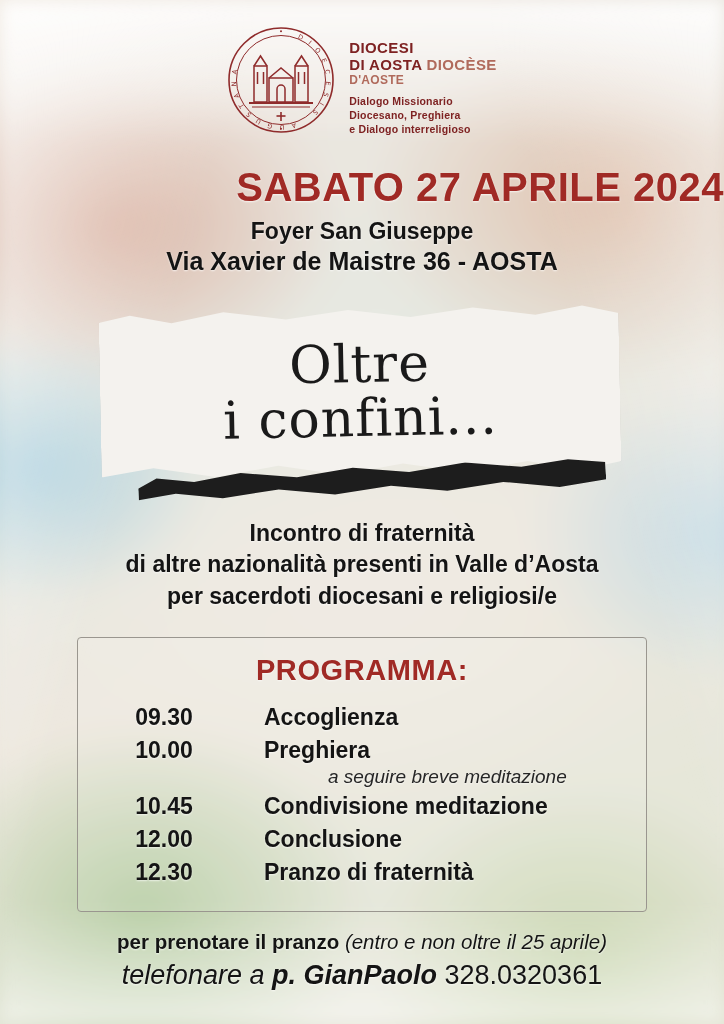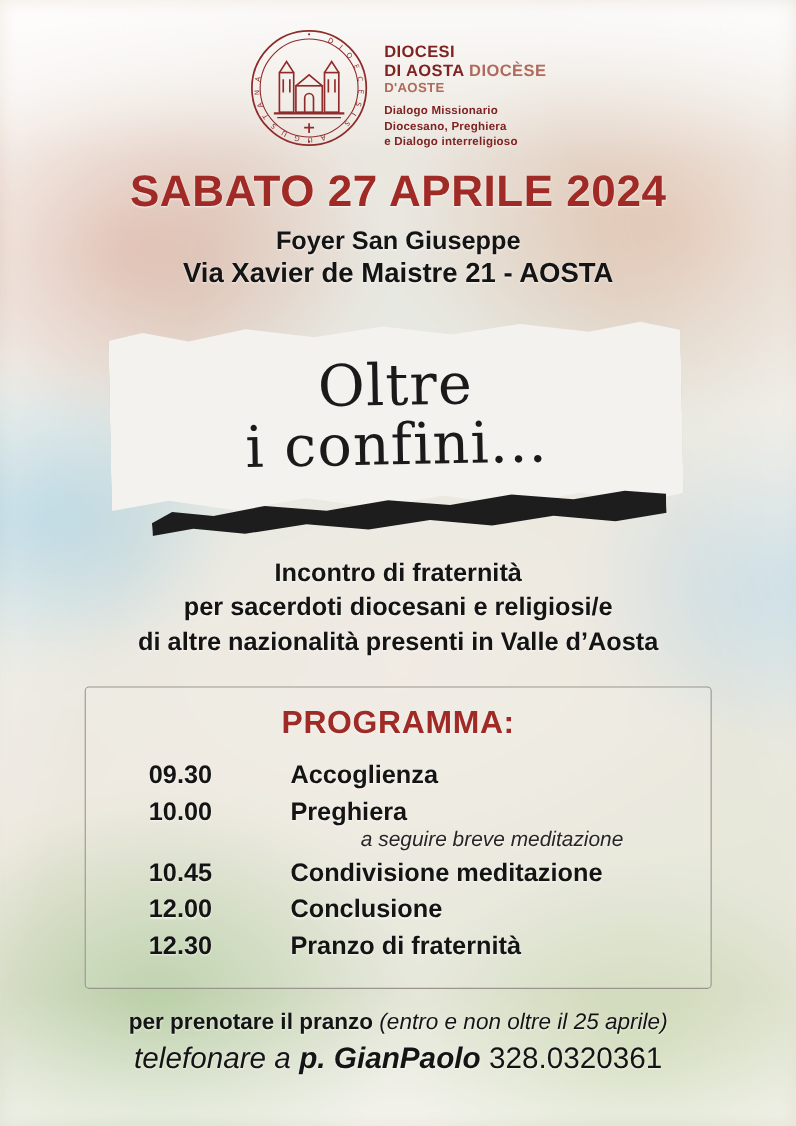--- a/index.html
+++ b/index.html
@@ -105,22 +105,22 @@
     margin-top: 7px;
     font-size: 10.5px;
     font-weight: bold;
     color: #7e2222;
     line-height: 1.35;
     letter-spacing: .2px;
   }
 
   
   .date-line {
-    margin-top: 15px;
-    text-align: center;
+    margin-top: 28px;
+    text-align: right;
     font-size: 40px;
     font-weight: bold;
     color: #a02a25;
     letter-spacing: .5px;
     text-shadow: 0 1px 2px rgba(255,255,255,0.75);
   }
   .venue1 {
     margin-top: 8px;
     text-align: center;
     font-size: 23px;
@@ -339,35 +339,35 @@
         <div class="dio-sub">
           <div>Dialogo Missionario</div>
           <div>Diocesano, Preghiera</div>
           <div>e Dialogo interreligioso</div>
         </div>
       </div>
     </div>
 
     <div class="date-line">SABATO 27 APRILE 2024</div>
     <div class="venue1">Foyer San Giuseppe</div>
-    <div class="venue2">Via Xavier de Maistre 21 - AOSTA</div>
+    <div class="venue2">Via Xavier de Maistre 36 - AOSTA</div>
 
     <div class="banner-wrap">
       <div class="paper"></div>
       <div class="title-text">
         <div class="title-l1">Oltre</div>
         <div class="title-l2">i confini...</div>
       </div>
       <div class="brush"></div>
     </div>
 
     <div class="subtitle">
       <div>Incontro di fraternità</div>
+      <div>di altre nazionalità presenti in Valle d’Aosta</div>
       <div>per sacerdoti diocesani e religiosi/e</div>
-      <div>di altre nazionalità presenti in Valle d’Aosta</div>
     </div>
 
     <div class="prog-box">
       <div class="prog-title">PROGRAMMA:</div>
       <ul class="prog-list">
         <li>
           <div class="prog-row">
             <span class="prog-time">09.30</span>
             <span class="prog-label">Accoglienza</span>
           </div>

